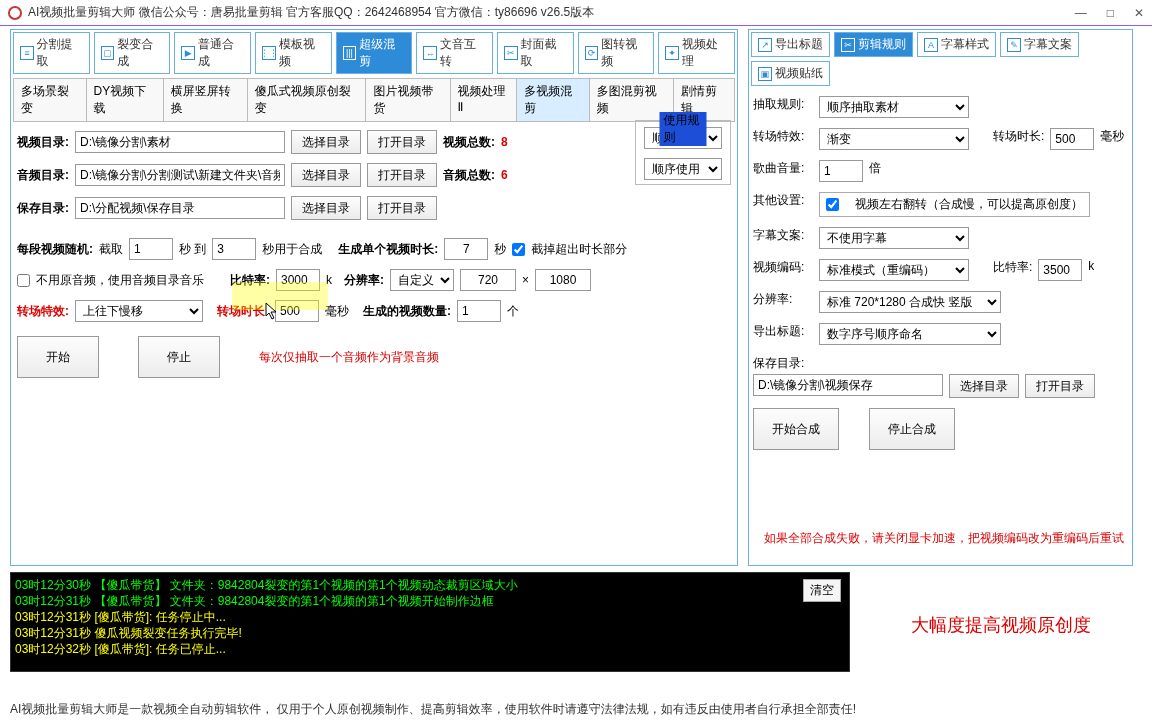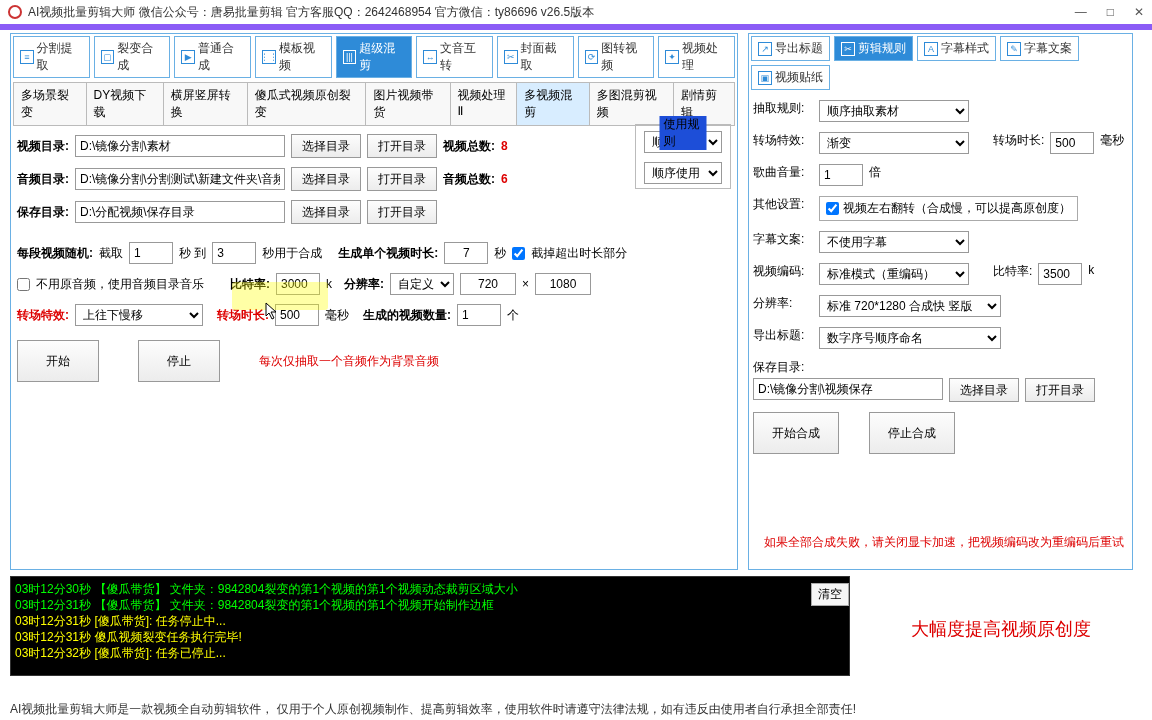--- a/index.html
+++ b/index.html
@@ -1,17 +1,17 @@
 <!DOCTYPE html>
 <html><head>
 <meta charset="utf-8">
 <style>
 *{box-sizing:border-box;margin:0;padding:0;font-family:"Microsoft YaHei","SimSun",sans-serif;font-size:12px}
 body{background:#fff;width:1152px;height:720px;overflow:hidden;position:relative}
-.titlebar{height:26px;display:flex;align-items:center;padding:12px 8px;border-bottom:6px solid #8b5cf6}
+.titlebar{height:26px;display:flex;align-items:center;padding:12px 8px;border-bottom:1px solid #8b5cf6}
 .titlebar .ico{width:14px;height:14px;border:2px solid #c33;border-radius:50%;margin-right:6px}
 .title-text{flex:1;color:#333}
 .winbtns{display:flex;gap:20px;font-size:14px;color:#555}
 .winbtns span{cursor:pointer}
 .main{display:flex;padding:3px 10px 0 10px;height:540px}
 .left{width:728px;border:1px solid #6ab0e4;padding:2px;margin-right:10px}
 .right{width:385px;border:1px solid #6ab0e4;padding:2px}
 .tabs{display:flex;gap:4px;margin-bottom:4px}
 .tab{display:flex;align-items:center;padding:3px 6px;border:1px solid #6ab0e4;background:#fff;cursor:pointer;color:#333}
 .tab.sel{background:#2e8bd8;color:#fff}
@@ -36,21 +36,21 @@
 .chk{width:13px;height:13px}
 .rulegrp{border:1px solid #bbb;margin-left:auto;padding:6px 8px 4px 8px;position:relative;margin-top:-10px}
 .rulegrp .gt{position:absolute;top:-9px;left:50%;transform:translateX(-50%);background:#1d4ed8;padding:0 4px;font-weight:normal}
 .right .tabs{flex-wrap:wrap}
 .right .panel{padding:6px 2px}
 .hint-red{color:#d00;margin-top:160px;padding:0 4px;text-align:right}
 .console{margin:6px 10px 0 10px;display:flex;gap:10px}
 .log{width:840px;height:100px;background:#000;border:1px solid #333;padding:4px;color:#0f0;font-family:"SimSun",monospace;overflow:hidden;position:relative}
 .log .line{white-space:nowrap;font-size:12px;line-height:16px}
 .log .y{color:#ff0}
-.log .clear{position:absolute;top:6px;right:0;background:#f5f5f5;color:#000;border:1px solid #aaa;padding:2px 6px;cursor:pointer}
+.log .clear{position:absolute;top:6px;right:8px;background:#f5f5f5;color:#000;border:1px solid #aaa;padding:2px 6px;cursor:pointer}
 .brand{flex:1;display:flex;flex-direction:column;align-items:center;justify-content:center}
 .brand .bt{font-size:34px;color:#d00;font-weight:bold;letter-spacing:4px}
 .brand .bs{font-size:18px;color:#d00;margin-top:6px}
 .footer{position:absolute;bottom:2px;left:10px;right:10px;color:#333;font-size:12px}
 .highlight{position:absolute;left:232px;top:282px;width:96px;height:28px;background:rgba(255,255,0,.35);pointer-events:none;border-radius:3px}
 .cursor{position:absolute;left:265px;top:302px;pointer-events:none}
 .rrow{display:flex;align-items:flex-start;gap:6px;margin-bottom:10px}
 .rlbl{width:60px}
 </style>
 </head>
@@ -231,21 +231,21 @@
     <input type="text" class="w44" value="500" style="">
     <span>毫秒</span>
         </div>
    <div class="rrow">
           <span class="rlbl">歌曲音量:</span>
     <input type="text" class="w44" value="1" style="">
     <span>倍</span>
         </div>
    <div class="rrow">
           <span class="rlbl">其他设置:</span>
-    <span style="border:1px solid #aaa;padding:3px 6px;display:flex;align-items:center;gap:4px">
+    <span style="border:1px solid #aaa;padding:3px 6px;display:flex;align-items:center;gap:16px">
      <input type="checkbox" class="chk" checked="" style="">
      <span>视频左右翻转（合成慢，可以提高原创度）</span>
           </span>
         </div>
    <div class="rrow">
           <span class="rlbl">字幕文案:</span>
     <select style="width:150px"><option>不使用字幕</option></select>
         </div>
    <div class="rrow">
           <span class="rlbl">视频编码:</span>

